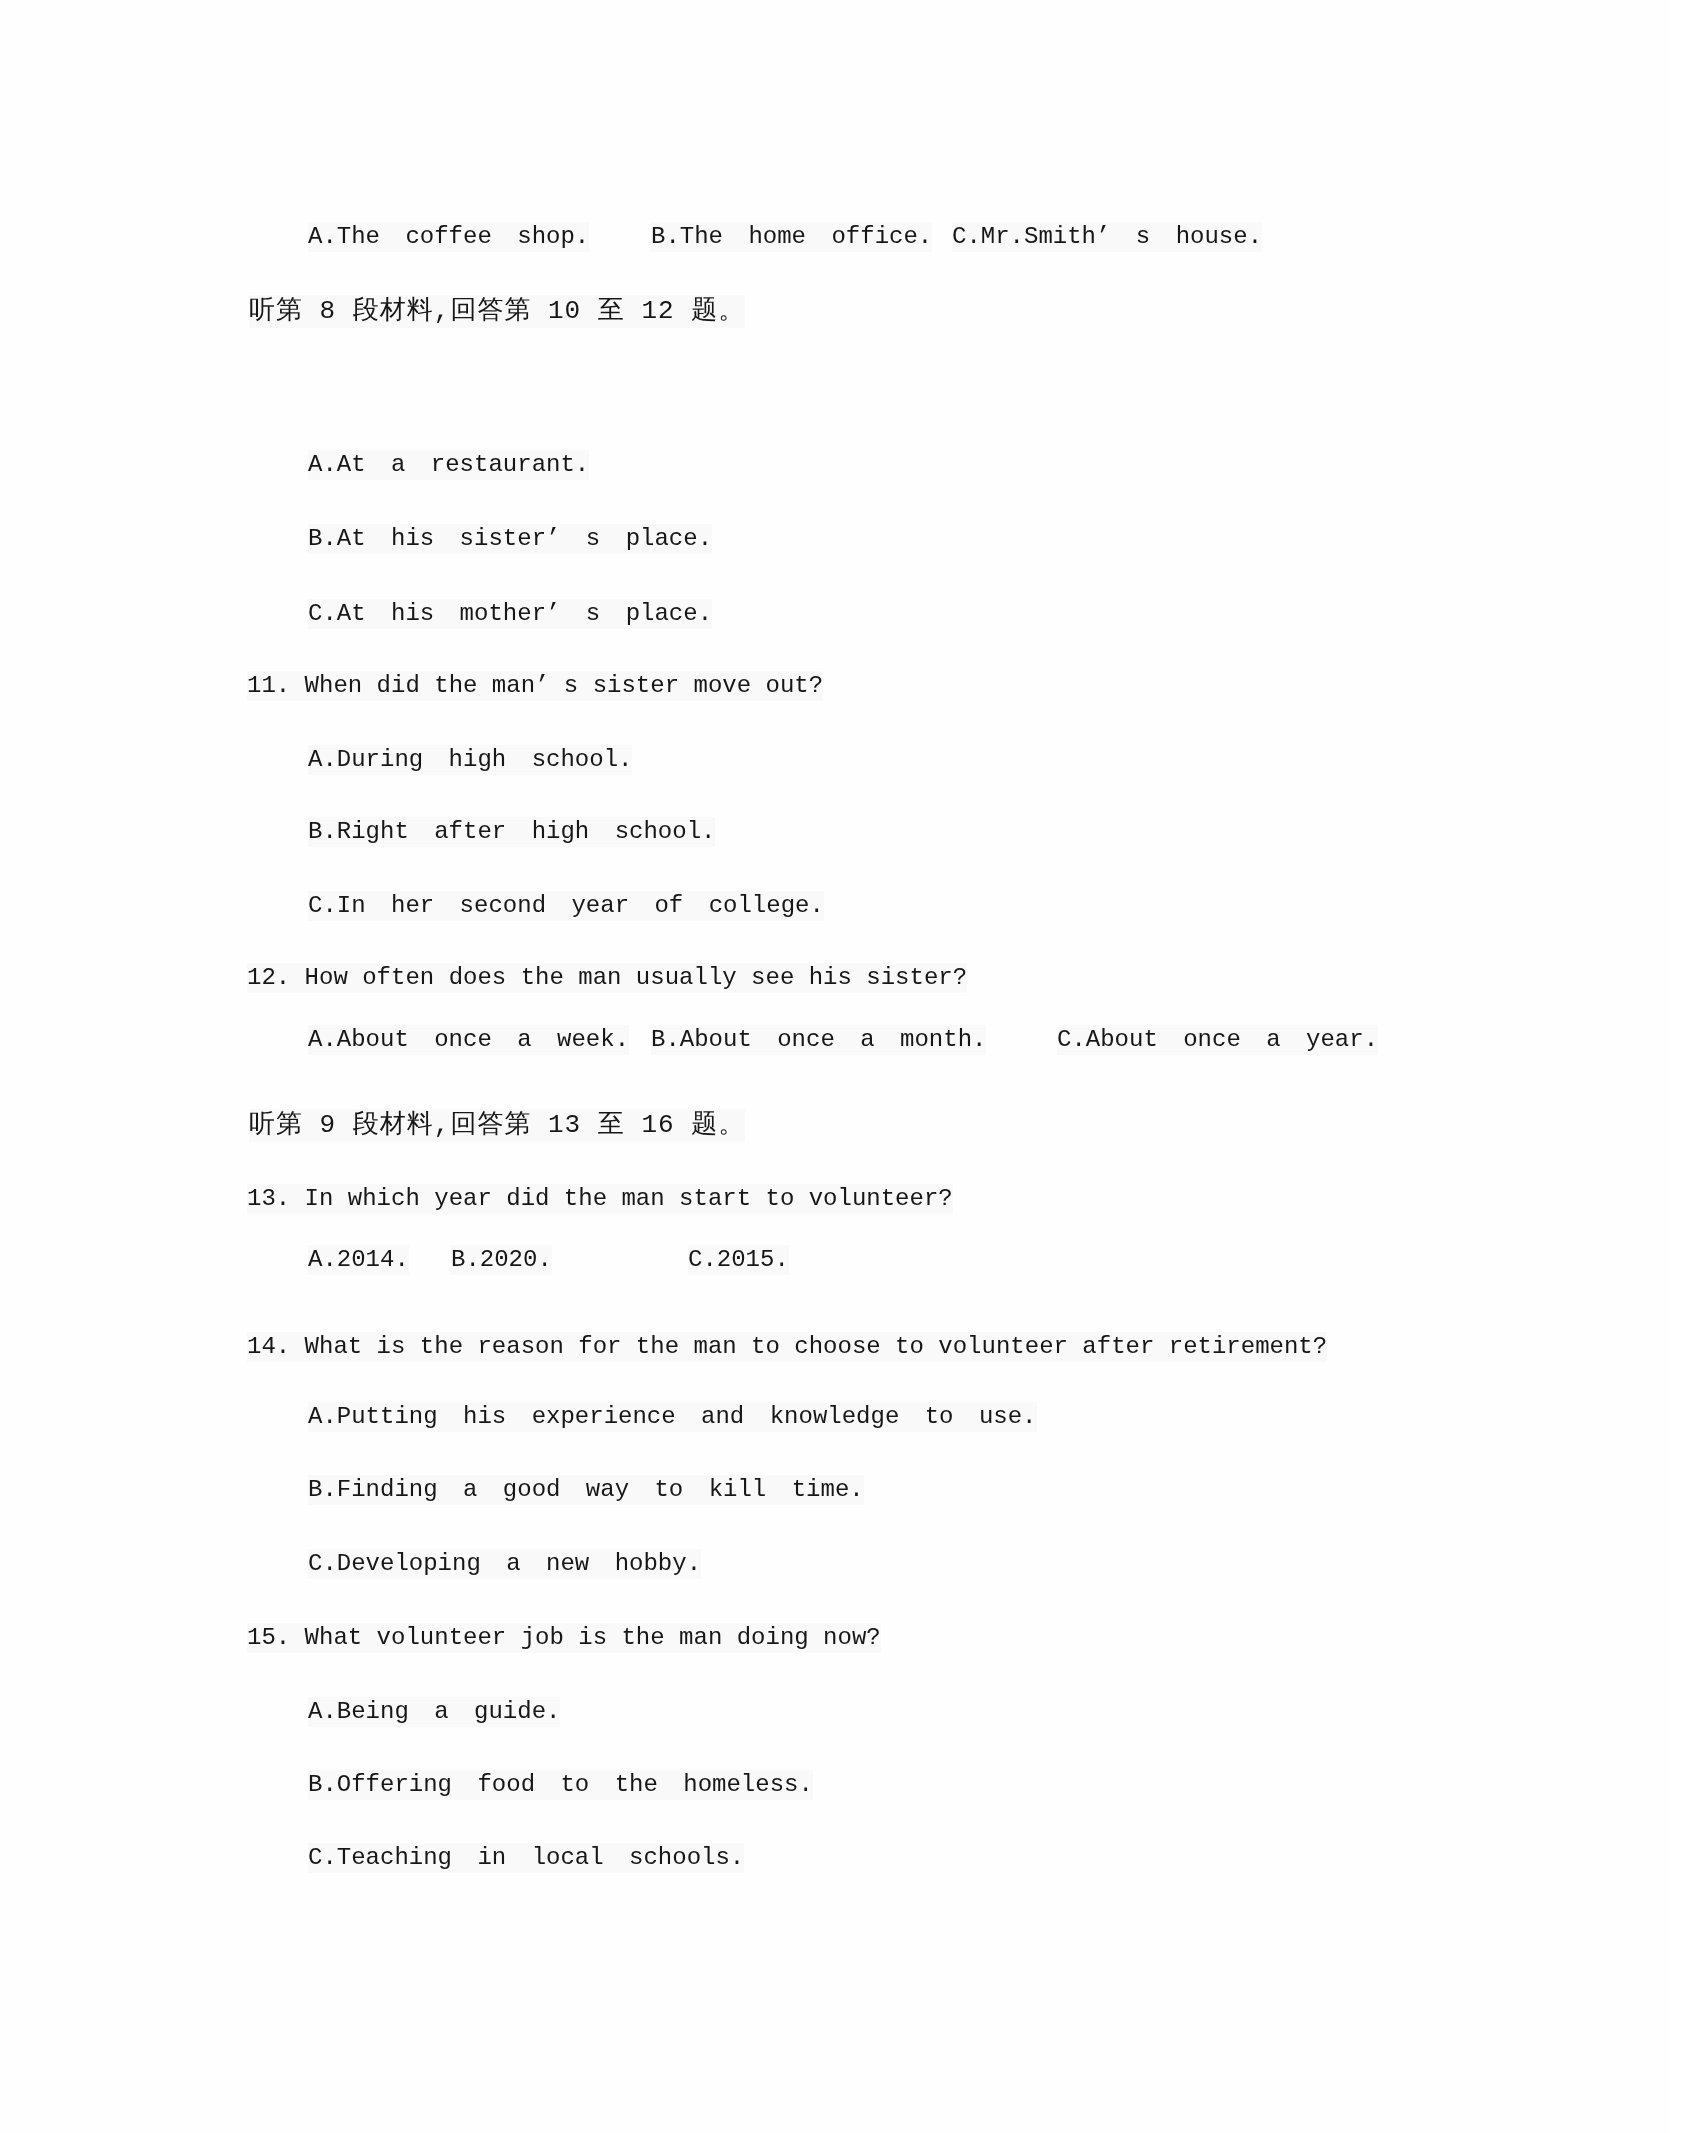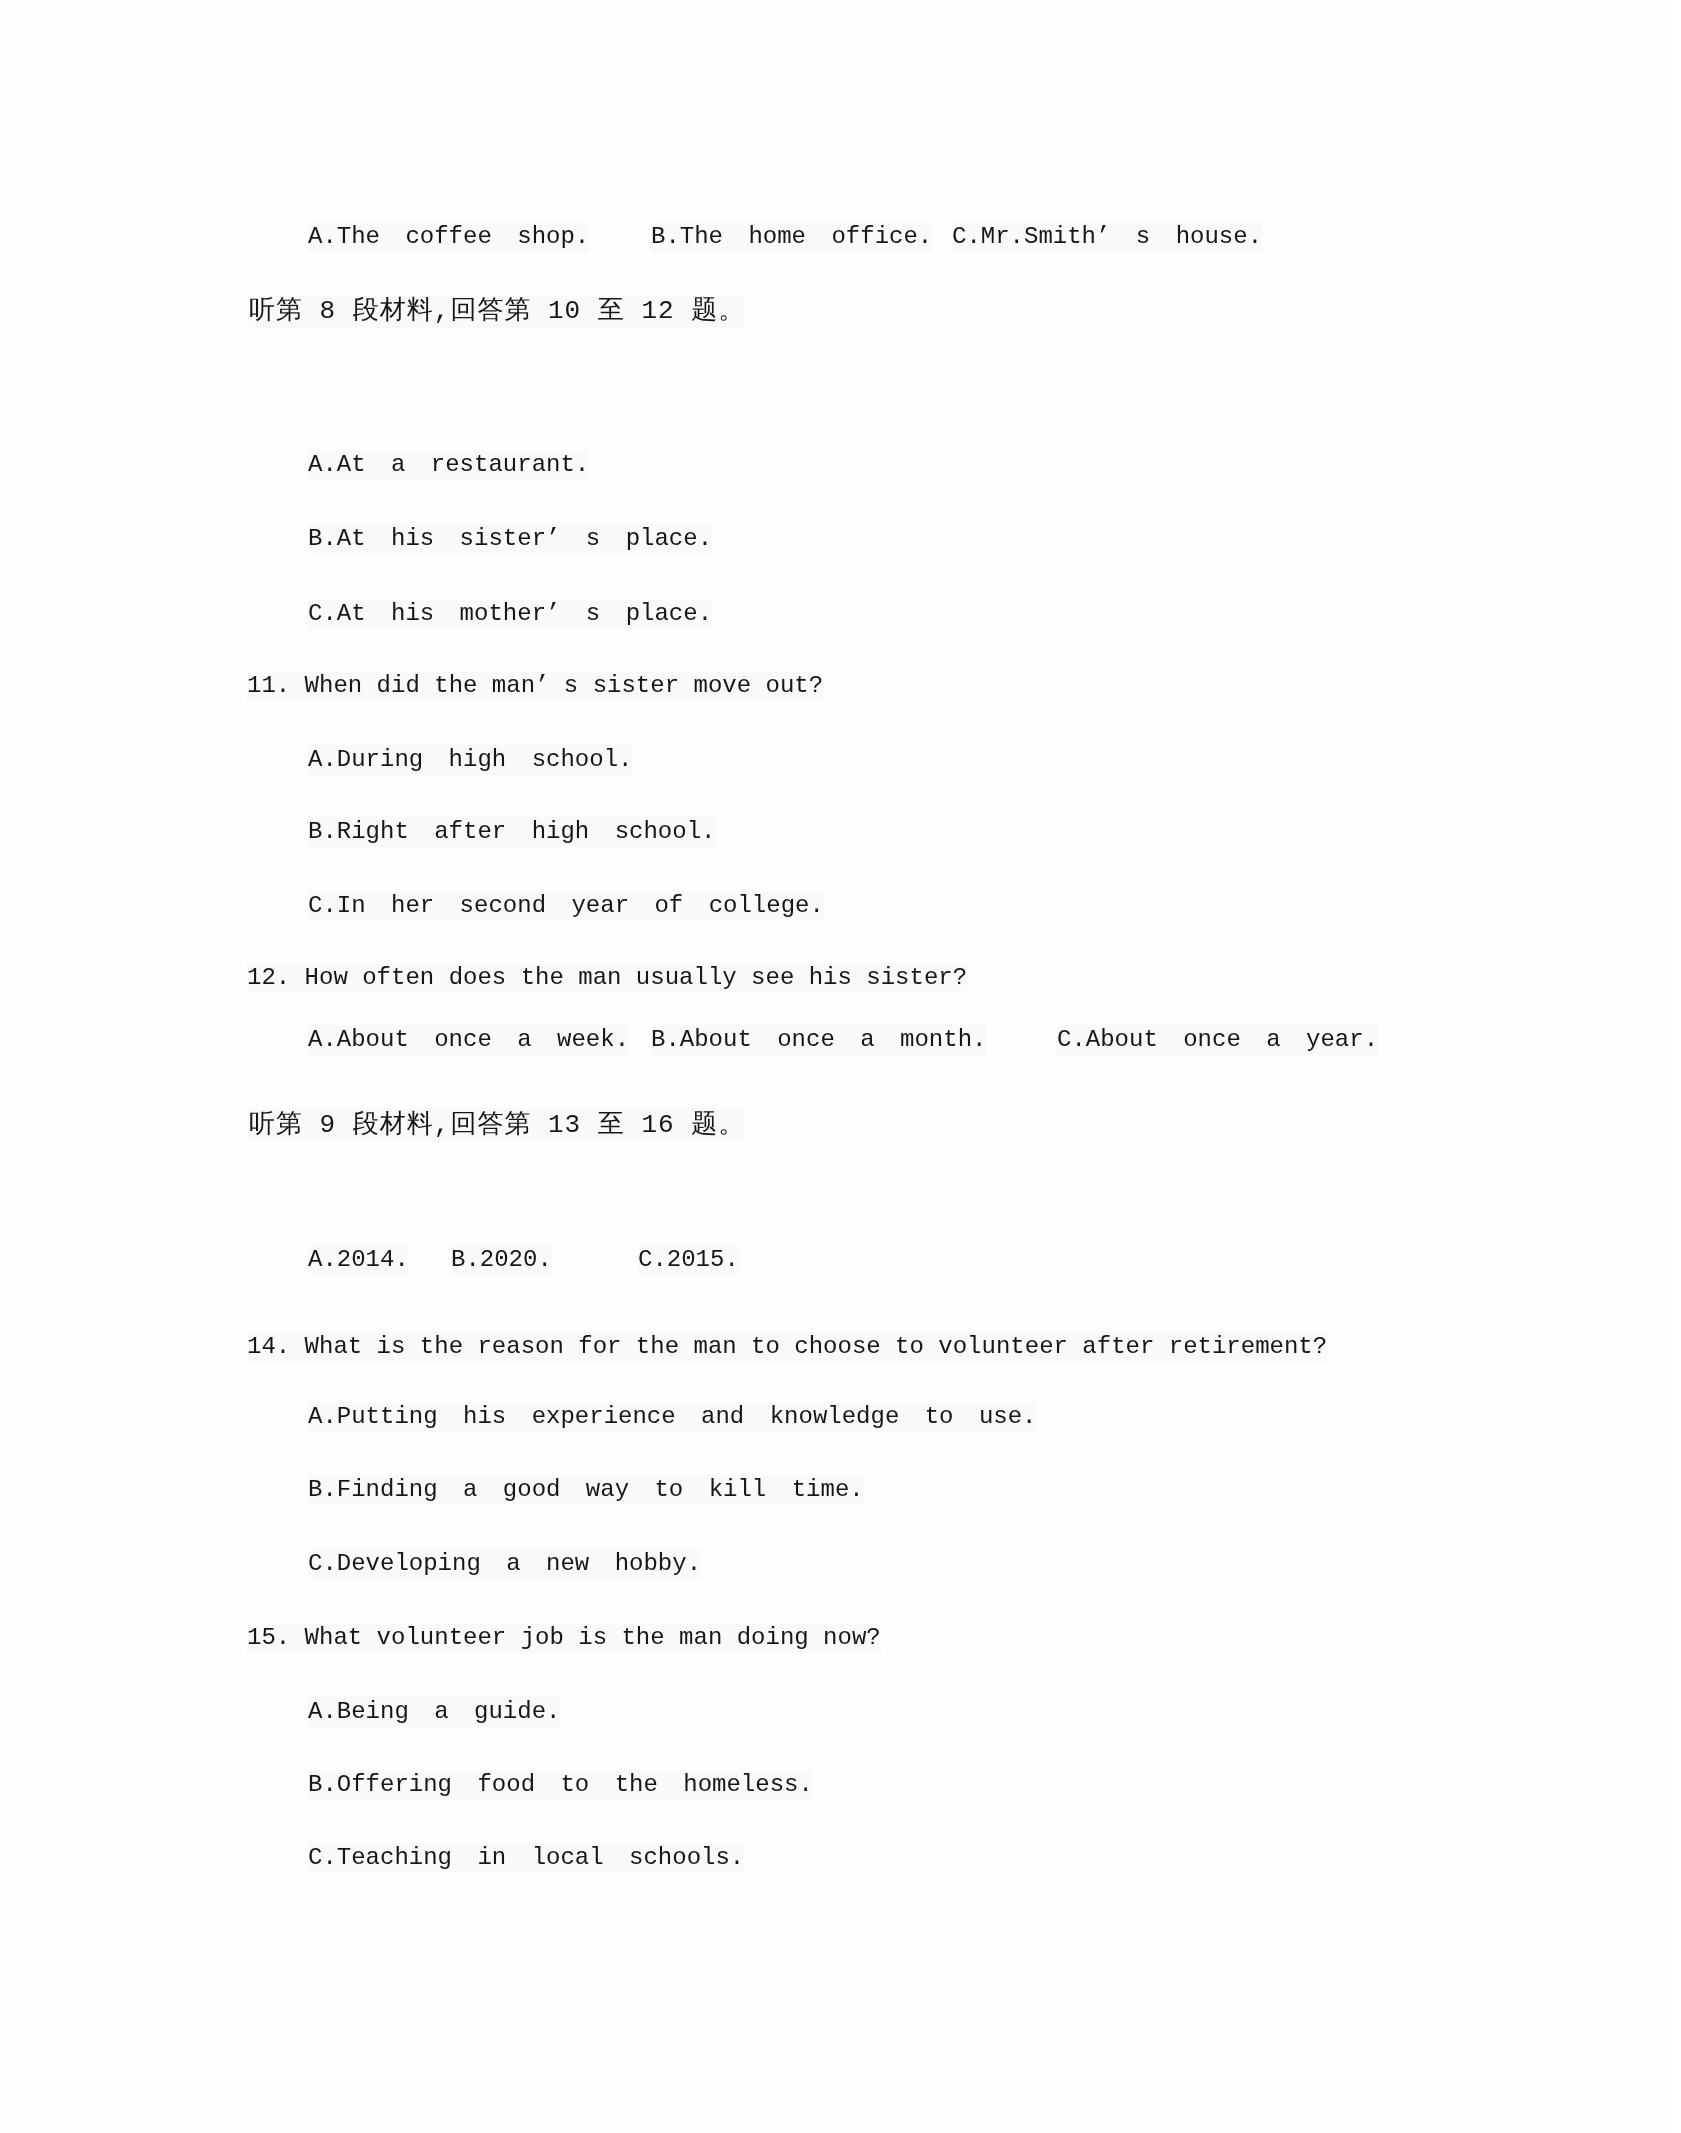--- a/index.html
+++ b/index.html
@@ -73,24 +73,25 @@
 
   <div class="line question" style="top:951px; left:247px">12. How often does the man usually see his sister?</div>
   <div class="row" style="top:1025px">
     <span class="opt" style="left:308px">A.About once a week.</span>
     <span class="opt" style="left:651px">B.About once a month.</span>
     <span class="opt" style="left:1057px">C.About once a year.</span>
   </div>
 
   <div class="line section" style="top:1097px; left:249px">听第 9 段材料,回答第 13 至 16 题。</div>
 
+  <div class="line question" style="top:1172px; left:247px">13. In which year did the man start to volunteer?</div>
   <div class="row" style="top:1245px">
     <span class="opt" style="left:308px">A.2014.</span>
     <span class="opt" style="left:451px">B.2020.</span>
-    <span class="opt" style="left:638px">C.2015.</span>
+    <span class="opt" style="left:688px">C.2015.</span>
   </div>
 
   <div class="line question" style="top:1320px; left:247px">14. What is the reason for the man to choose to volunteer after retirement?</div>
   <div class="line opt" style="top:1390px; left:308px">A.Putting his experience and knowledge to use.</div>
   <div class="line opt" style="top:1463px; left:308px">B.Finding a good way to kill time.</div>
   <div class="line opt" style="top:1537px; left:308px">C.Developing a new hobby.</div>
 
   <div class="line question" style="top:1611px; left:247px">15. What volunteer job is the man doing now?</div>
   <div class="line opt" style="top:1685px; left:308px">A.Being a guide.</div>
   <div class="line opt" style="top:1758px; left:308px">B.Offering food to the homeless.</div>

